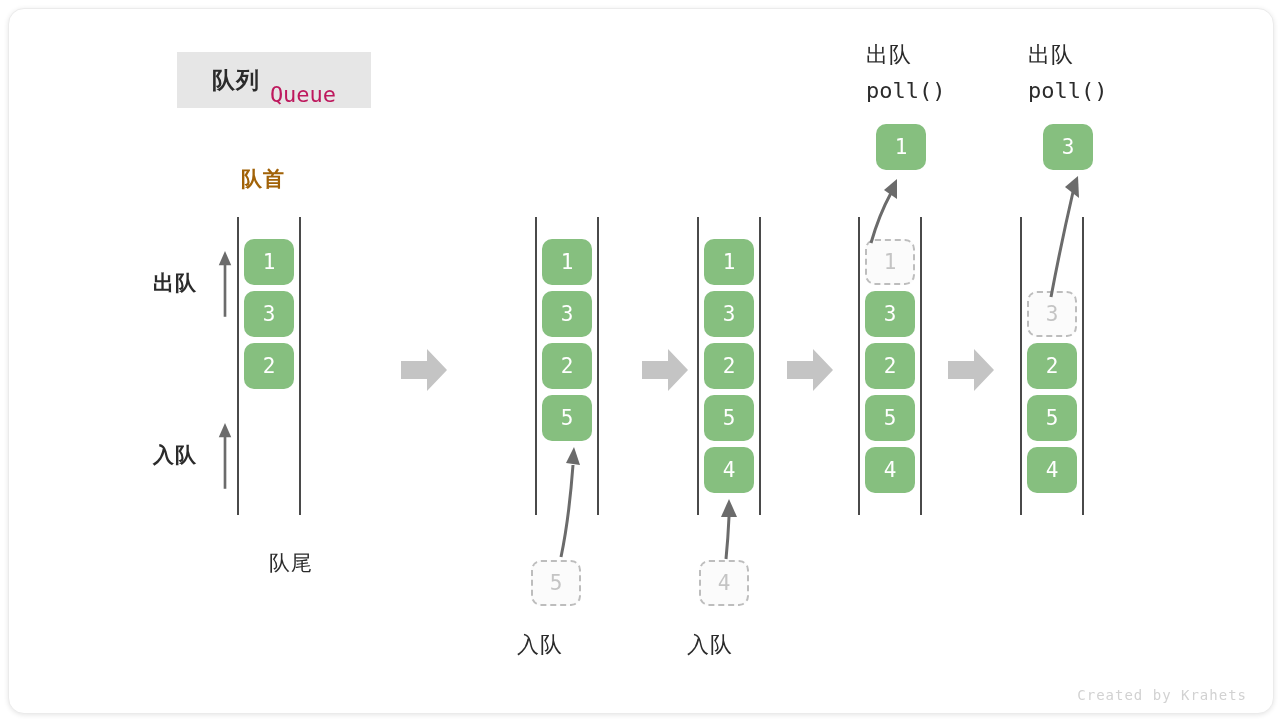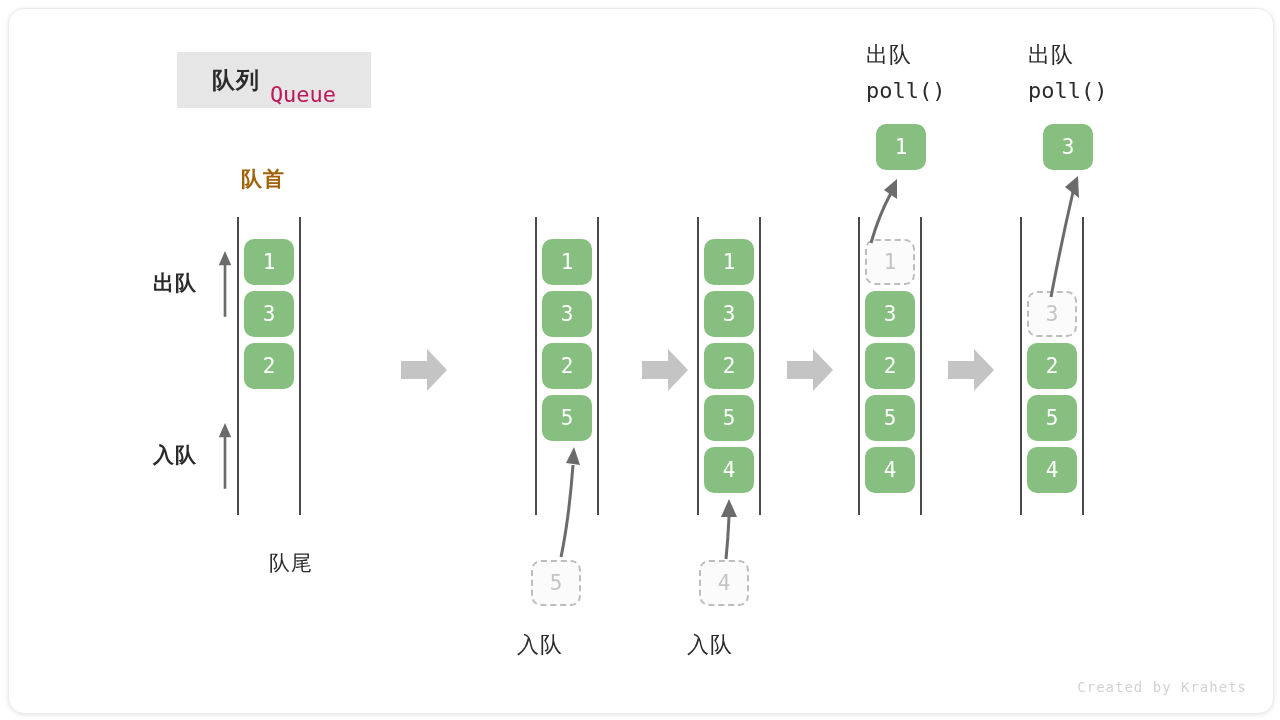--- a/index.html
+++ b/index.html
@@ -122,21 +122,21 @@
   .popped{
     position:absolute;width:50px;height:46px;border-radius:10px;
     background:#86bf7f;color:#ffffff;
     display:flex;align-items:center;justify-content:center;
     font-size:21px;
     font-family:"DejaVu Sans Mono","Liberation Mono",monospace;
   }
 
   
   .watermark{
-    position:absolute;right:26px;bottom:18px;
+    position:absolute;right:26px;bottom:10px;
     font-size:14px;color:#d2d2d2;letter-spacing:1px;
     font-family:"DejaVu Sans Mono","Liberation Mono",monospace;
   }
 
   svg{overflow:visible;}
 </style>
 </head>
 <body>
 
 <div class="canvas">

